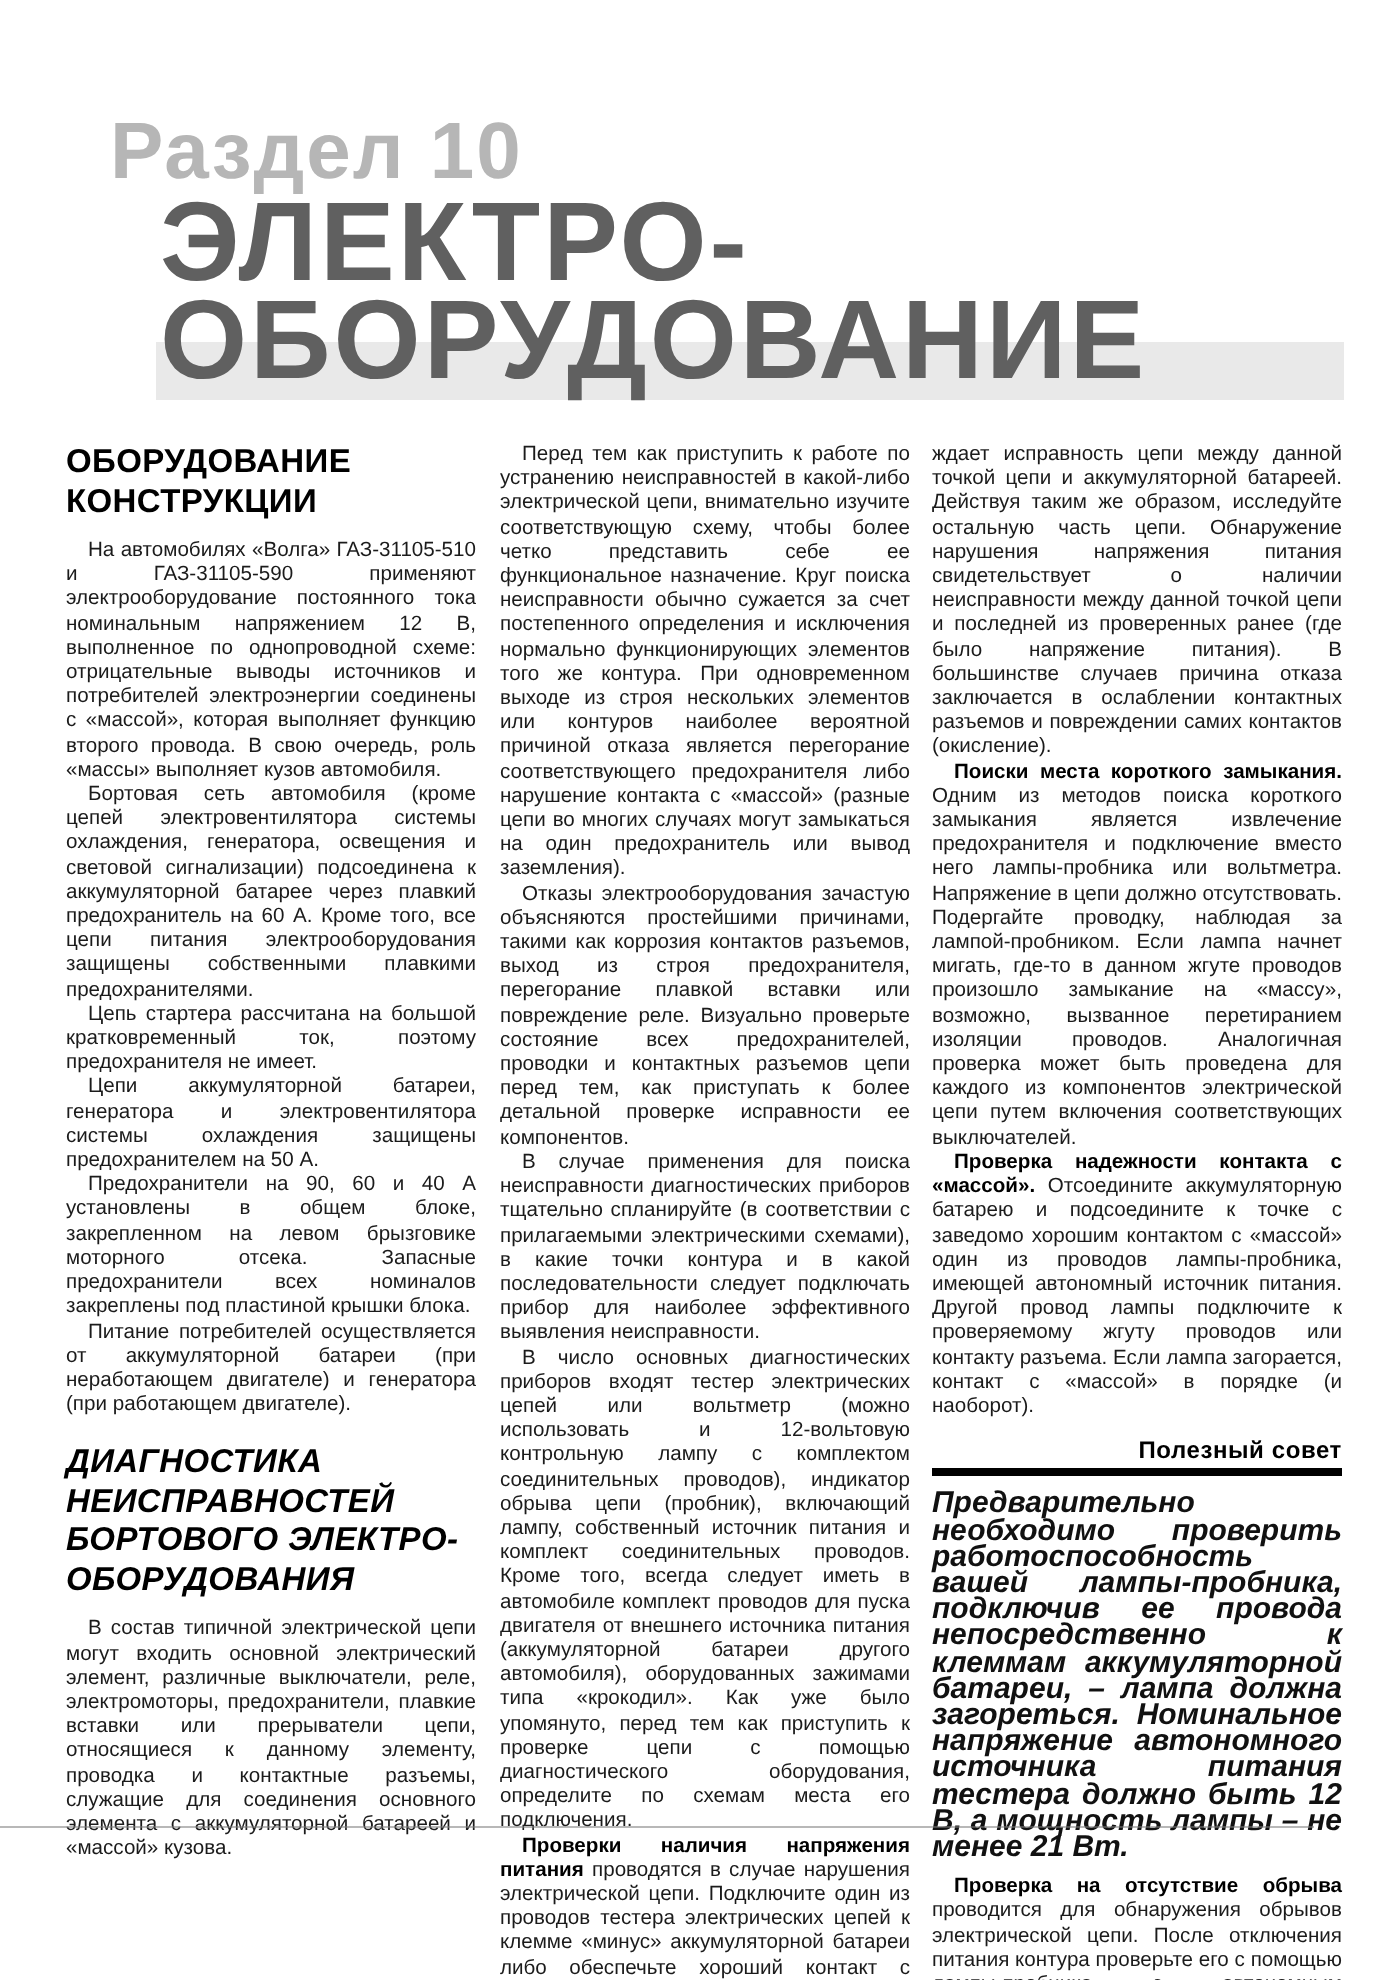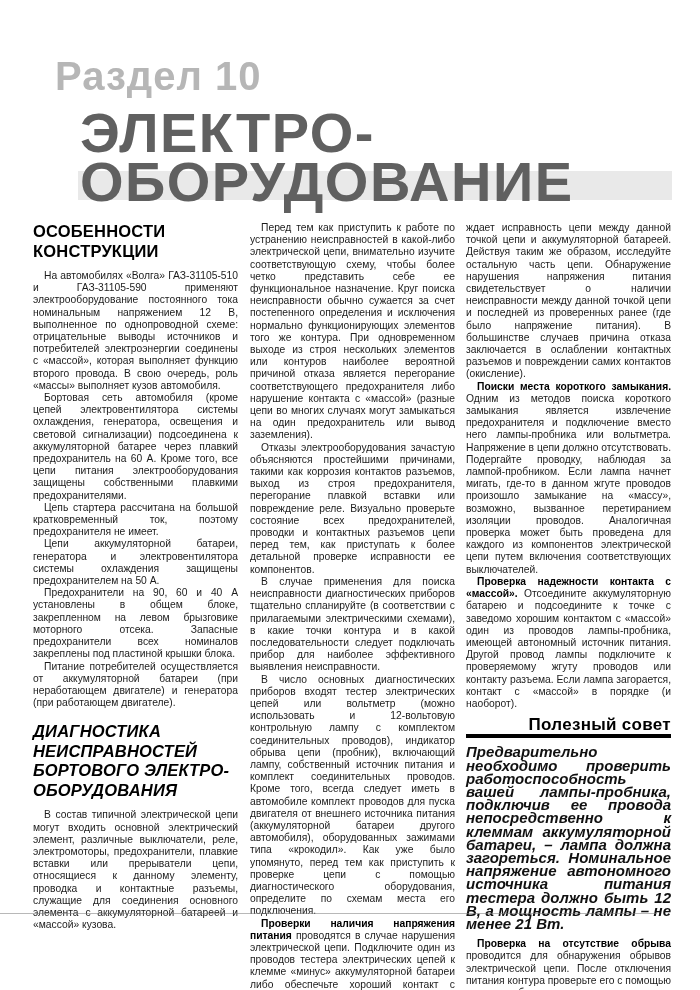--- a/index.html
+++ b/index.html
@@ -9,21 +9,21 @@
     background:#ffffff; overflow:hidden;
     font-family:"Liberation Sans", sans-serif; color:#1b1b1b;
   }
   
   .header-band { position:absolute; left:78px; top:171px; width:594px; height:29px; background:#e9e9e9; }
   .section-label {
     position:absolute; left:55px; top:54px;
     font-size:40px; font-weight:bold; letter-spacing:1px; color:#b6b6b6; white-space:nowrap;
   }
   .chapter-title {
-    position:absolute; left:80px; top:108px; z-index:2;
+    position:absolute; left:80px; top:96px; z-index:2;
     font-size:56px; line-height:49px; font-weight:bold; letter-spacing:1.5px;
     color:#606060; white-space:nowrap;
   }
   
   .col {
     position:absolute; top:222px; width:205px;
     font-size:10.3px; line-height:12.2px; text-align:justify;
   }
   .col-left  { left:33px;  }
   .col-mid   { left:250px; }
@@ -32,39 +32,39 @@
     font-size:16.5px; line-height:19.5px; letter-spacing:0.2px;
     color:#000; text-align:left; margin-bottom:9px;
   }
   .h2-second { margin-top:13px;font-style:italic; }
   .para { text-indent:11px; }
   .para.noindent { text-indent:0; }
   .para b { font-weight:bold; color:#000; }
   
   .tipbox { margin:9px 0 8px 0; }
   .tip-heading {
-    font-size:17px; font-weight:bold; letter-spacing:0.3px; color:#000;
+    font-size:12px; font-weight:bold; letter-spacing:0.3px; color:#000;
     text-align:right; padding-bottom:3px; border-bottom:4px solid #000; margin-bottom:7px;
   }
   .tip-text { font-size:15px; line-height:13.2px; font-weight:bold; font-style:italic; color:#111; }
   .tip-text .para { text-indent:0; }
   
   .scan-line { position:absolute; left:0; top:913px; width:657px; height:1px; background:rgba(125,125,125,0.55); z-index:3; }
 </style>
 </head>
 <body>
 
 <div class="page">
 
   <div class="header-band"></div>
   <div class="section-label">Раздел 10</div>
   <div class="chapter-title"><span>ЭЛЕКТРО-</span><br><span>ОБОРУДОВАНИЕ</span></div>
 
   <div class="col col-left">
-    <h2>ОСОБЕННОСТИ КОНСТРУКЦИИ</h2>
+    <h2>ОБОРУДОВАНИЕ КОНСТРУКЦИИ</h2>
     <div>
         <p class="para">На автомобилях «Волга» ГАЗ-31105-510 и ГАЗ-31105-590 применяют электрооборудование постоянного тока номинальным напряжением 12 В, выполненное по однопроводной схеме: отрицательные выводы источников и потребителей электроэнергии соединены с «массой», которая выполняет функцию второго провода. В свою очередь, роль «массы» выполняет кузов автомобиля.</p>
         <p class="para">Бортовая сеть автомобиля (кроме цепей электровентилятора системы охлаждения, генератора, освещения и световой сигнализации) подсоединена к аккумуляторной батарее через плавкий предохранитель на 60 А. Кроме того, все цепи питания электрооборудования защищены собственными плавкими предохранителями.</p>
         <p class="para">Цепь стартера рассчитана на большой кратковременный ток, поэтому предохранителя не имеет.</p>
         <p class="para">Цепи аккумуляторной батареи, генератора и электровентилятора системы охлаждения защищены предохранителем на 50 А.</p>
         <p class="para">Предохранители на 90, 60 и 40 А установлены в общем блоке, закрепленном на левом брызговике моторного отсека. Запасные предохранители всех номиналов закреплены под пластиной крышки блока.</p>
         <p class="para">Питание потребителей осуществляется от аккумуляторной батареи (при неработающем двигателе) и генератора (при работающем двигателе).</p>
       </div>
     <h2 class="h2-second">ДИАГНОСТИКА НЕИСПРАВНОСТЕЙ БОРТОВОГО ЭЛЕКТРО-ОБОРУДОВАНИЯ</h2>
     <div>

